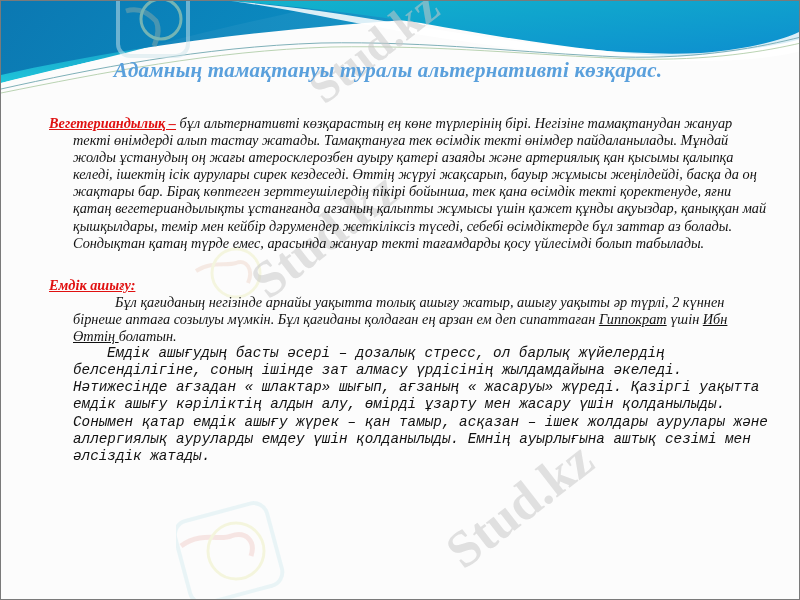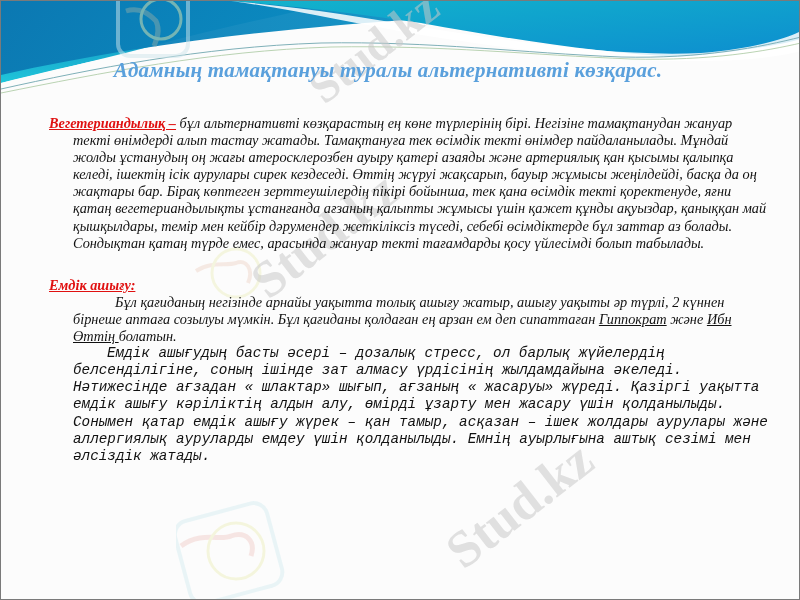--- a/index.html
+++ b/index.html
@@ -102,18 +102,18 @@
     </p>
 
     <div class="spacer"></div>
     <div class="spacer" style="height:8px"></div>
 
     <p class="para">
       <span class="heading-red">Емдік ашығу:</span>
     </p>
     <div class="indent-block">
       <p class="para first-indent">
-        <span>Бұл қағиданың негізінде арнайы уақытта толық ашығу жатыр, ашығу уақыты әр түрлі, 2 күннен бірнеше аптаға созылуы мүмкін. Бұл қағиданы қолдаған  ең арзан ем деп сипаттаған </span><span class="u">Гиппократ</span><span> және </span><span class="u">Ибн Өттің </span><span>болатын.</span>
+        <span>Бұл қағиданың негізінде арнайы уақытта толық ашығу жатыр, ашығу уақыты әр түрлі, 2 күннен бірнеше аптаға созылуы мүмкін. Бұл қағиданы қолдаған  ең арзан ем деп сипаттаған </span><span class="u">Гиппократ</span><span> үшін </span><span class="u">Ибн Өттің </span><span>болатын.</span>
       </p>
       <p class="para second-indent">Емдік ашығудың  басты әсері –  дозалық стресс, ол барлық жүйелердің белсенділігіне, соның ішінде зат алмасу үрдісінің жылдамдайына әкеледі. Нәтижесінде ағзадан « шлактар» шығып, ағзаның « жасаруы» жүреді. Қазіргі уақытта емдік ашығу кәріліктің алдын алу, өмірді ұзарту мен жасару үшін қолданылыды. Сонымен қатар емдік ашығу жүрек – қан тамыр, асқазан – ішек жолдары аурулары және аллергиялық ауруларды емдеу үшін қолданылыды.  Емнің ауырлығына аштық сезімі мен әлсіздік жатады.</p>
     </div>
   </div>
 </div>
 
 </body></html>

